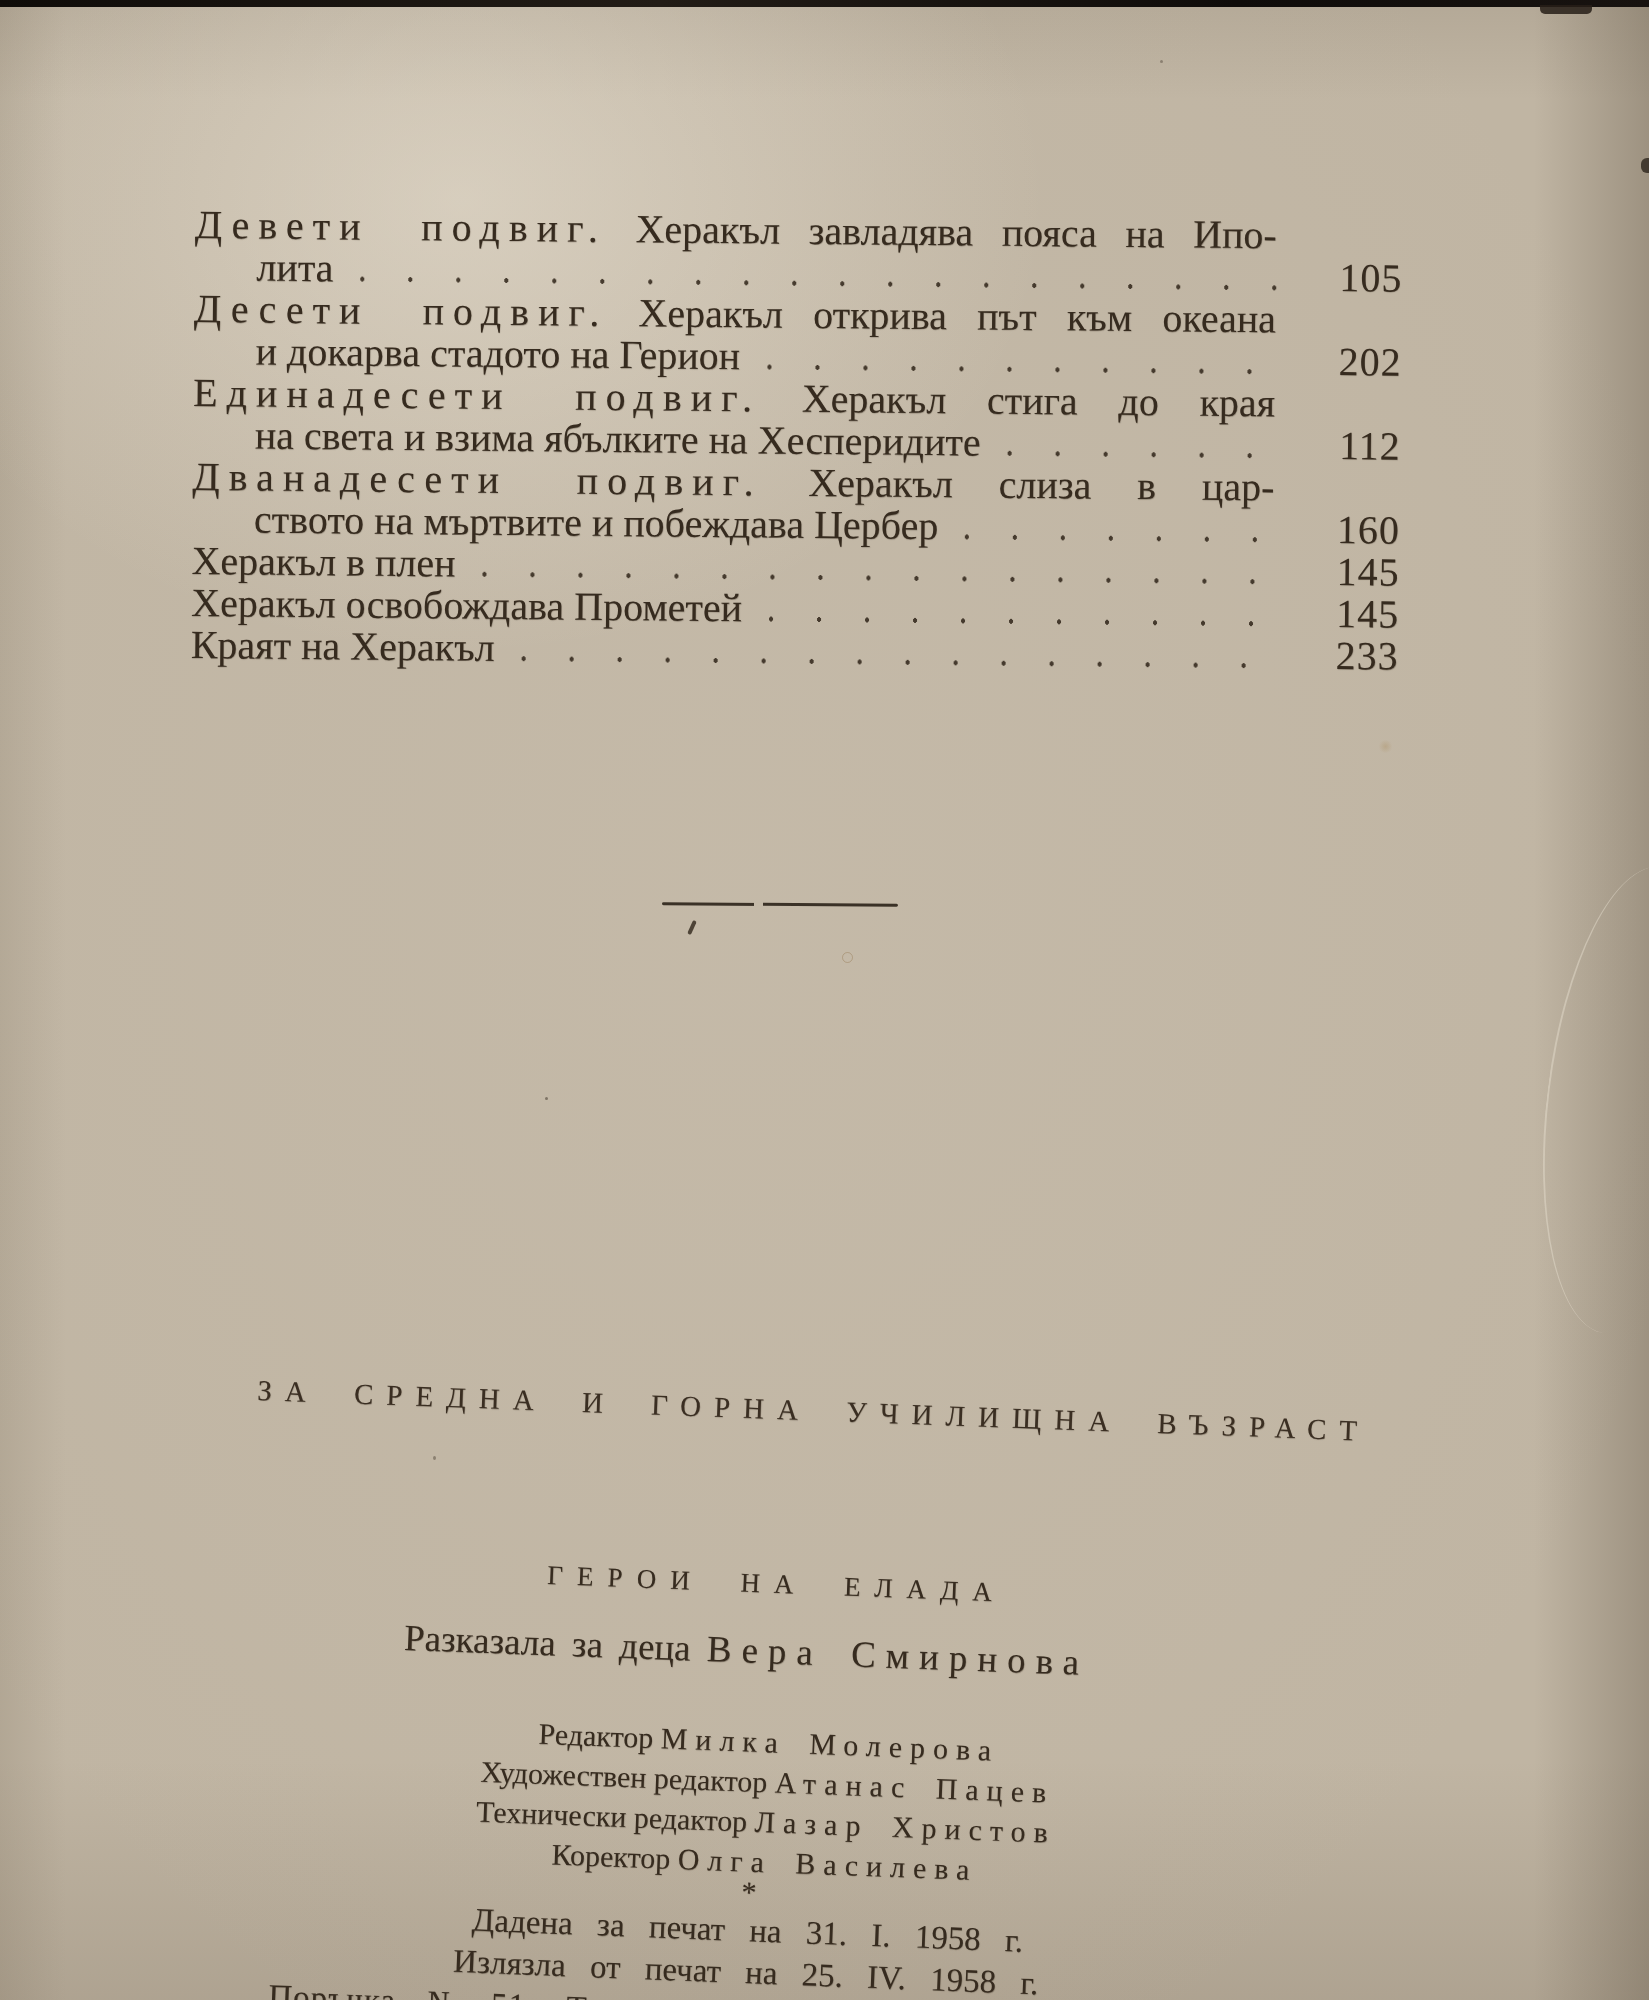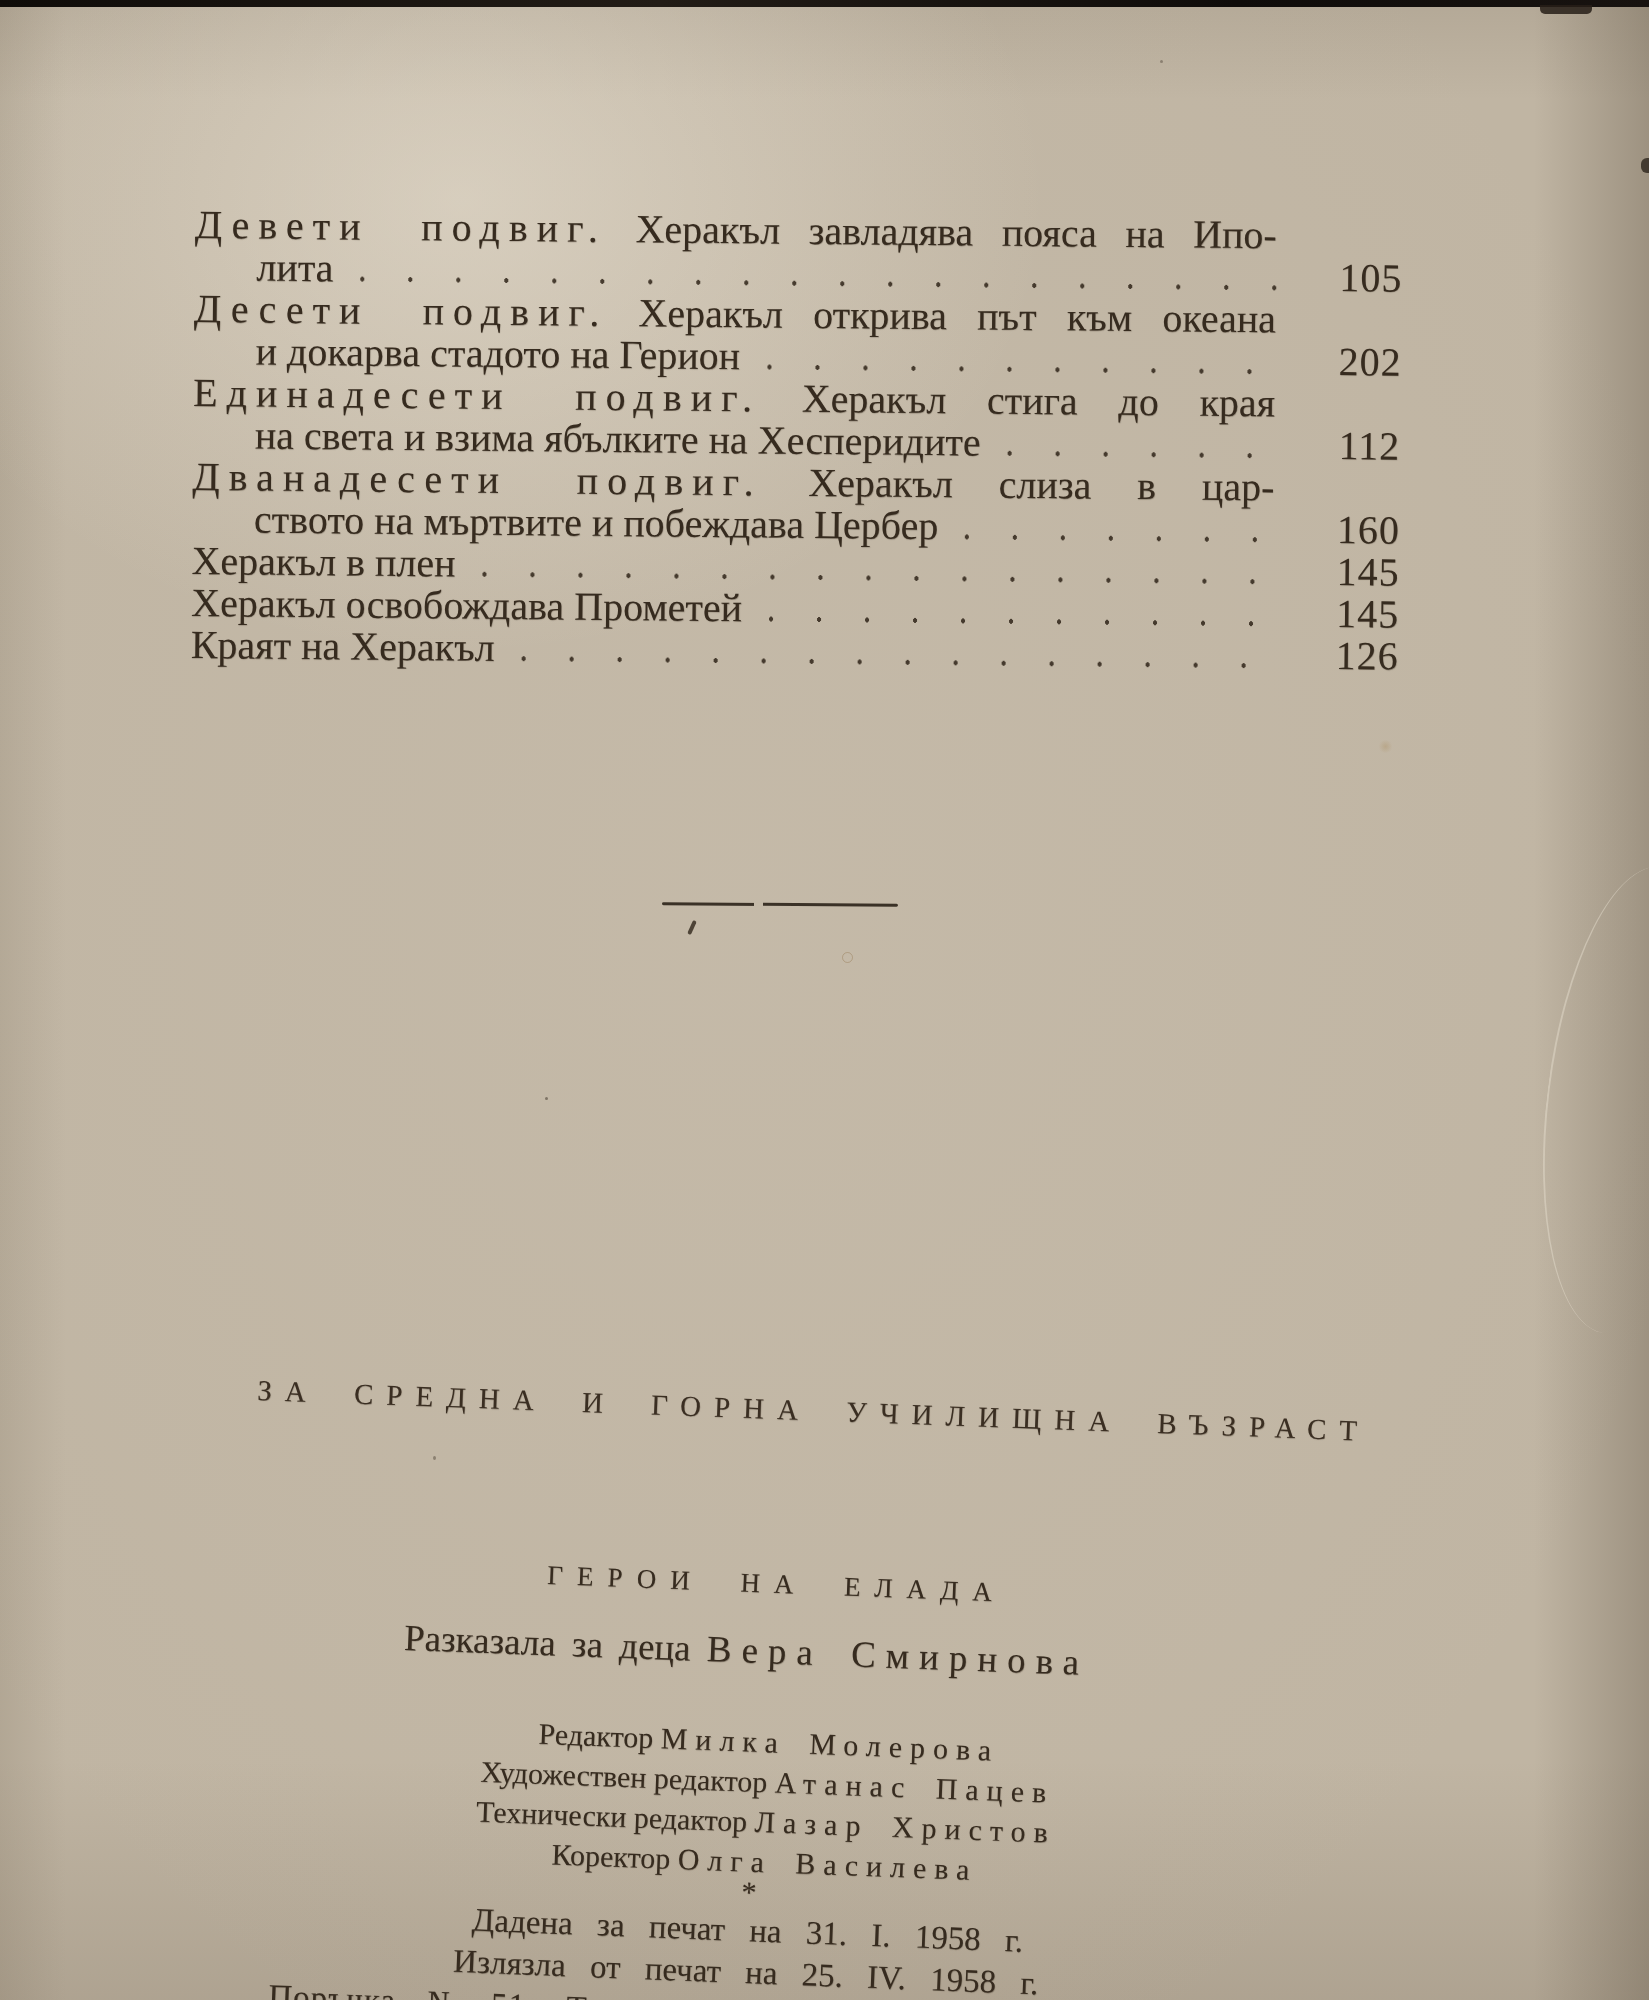--- a/index.html
+++ b/index.html
@@ -44,21 +44,21 @@
   }
   .toc-line1 .sp{letter-spacing:9px;word-spacing:14px;}
   .toc-row{display:flex;align-items:baseline;}
   .toc-row.cont{padding-left:62px;}
   .leader{
     flex:1 1 auto;min-width:28px;height:9px;align-self:flex-end;
     margin:0 54px 6px 26px;
     background-image:radial-gradient(circle 2.4px at 3px 50%, rgba(52,41,29,0.88) 97%, rgba(52,41,29,0));
     background-size:48px 9px;background-repeat:repeat-x;
   }
-  .pg{flex:0 0 62px;text-align:left;letter-spacing:1px;}
+  .pg{flex:0 0 62px;text-align:right;letter-spacing:1px;}
 
   
   .divider{position:absolute;left:662px;top:903px;width:236px;height:3px;
     transform:rotate(0.4deg);
     background:linear-gradient(to right,#2b2218 0 39%,rgba(0,0,0,0) 39% 43%,#2b2218 43% 100%);
     border-radius:2px;opacity:.9;}
 
   
   .audience{position:absolute;left:258px;top:1374px;font-size:29px;letter-spacing:13px;word-spacing:15px;
     transform:rotate(2.1deg);transform-origin:0 0;color:#3a2e22;}
@@ -128,21 +128,21 @@
 
   <div class="toc-row">
     <span>Херакъл освобождава Прометей</span>
     <span class="leader"></span>
     <span class="pg">145</span>
   </div>
 
   <div class="toc-row">
     <span>Краят на Херакъл</span>
     <span class="leader"></span>
-    <span class="pg">126</span>
+    <span class="pg">233</span>
   </div>
 
 </div>
 
 <div class="divider"></div>
 
 <div class="audience ink">ЗА СРЕДНА И ГОРНА УЧИЛИЩНА ВЪЗРАСТ</div>
 
 <div class="book-title ink">ГЕРОИ НА ЕЛАДА</div>
 

